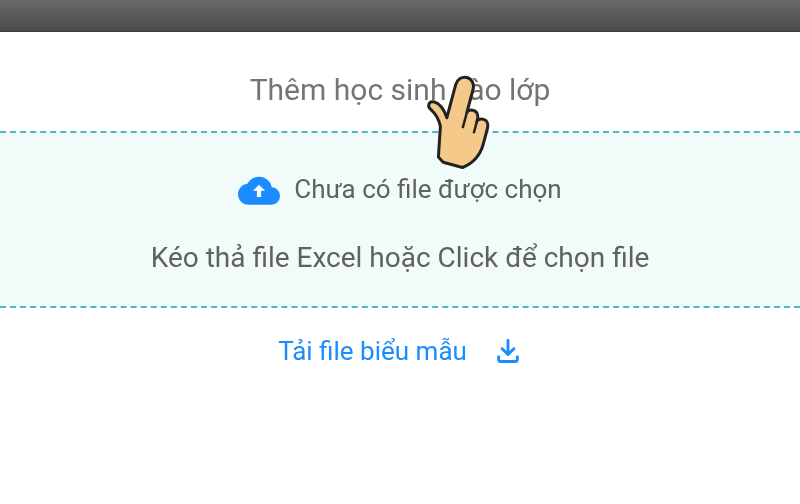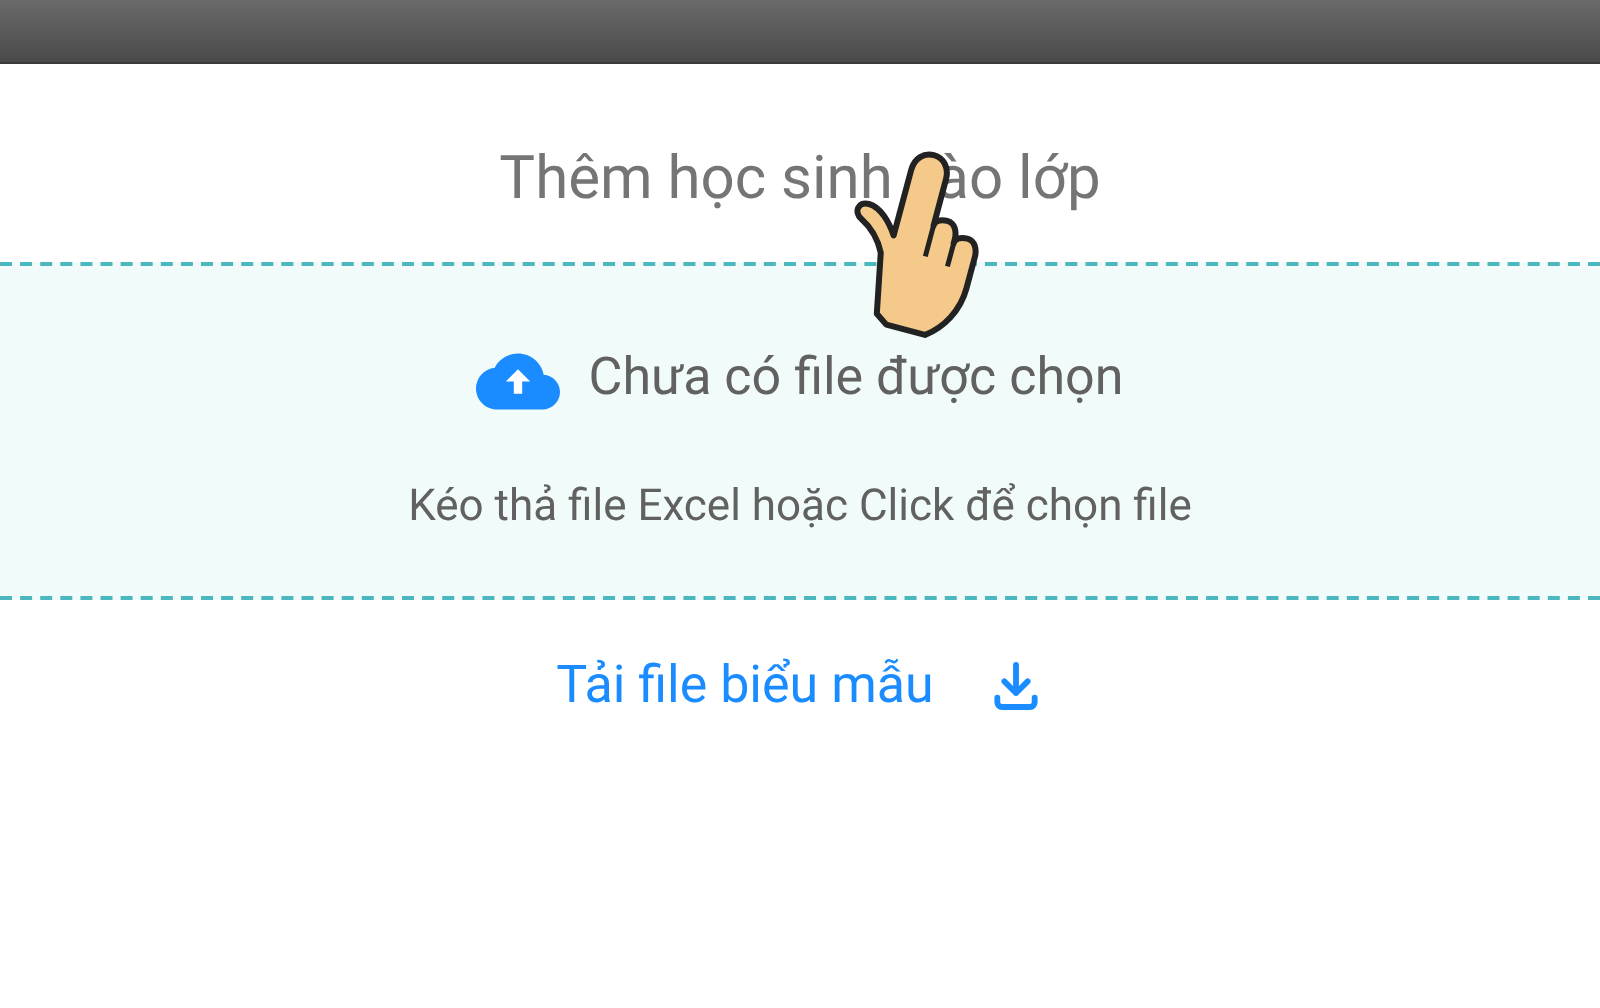--- a/index.html
+++ b/index.html
@@ -50,21 +50,21 @@
       height: 32px;
       display: inline-block;
     }
     .file-status {
       font-size: 26px;
       color: #616161;
       font-weight: 400;
       text-align: center;
     }
     .instruction {
-      font-size: 22px;
+      font-size: 28px;
       color: #616161;
       font-weight: 400;
     }
     .download-line {
       display: flex;
       align-items: center;
       justify-content: center;
       gap: 27px;
       padding: 28px 0;
     }

